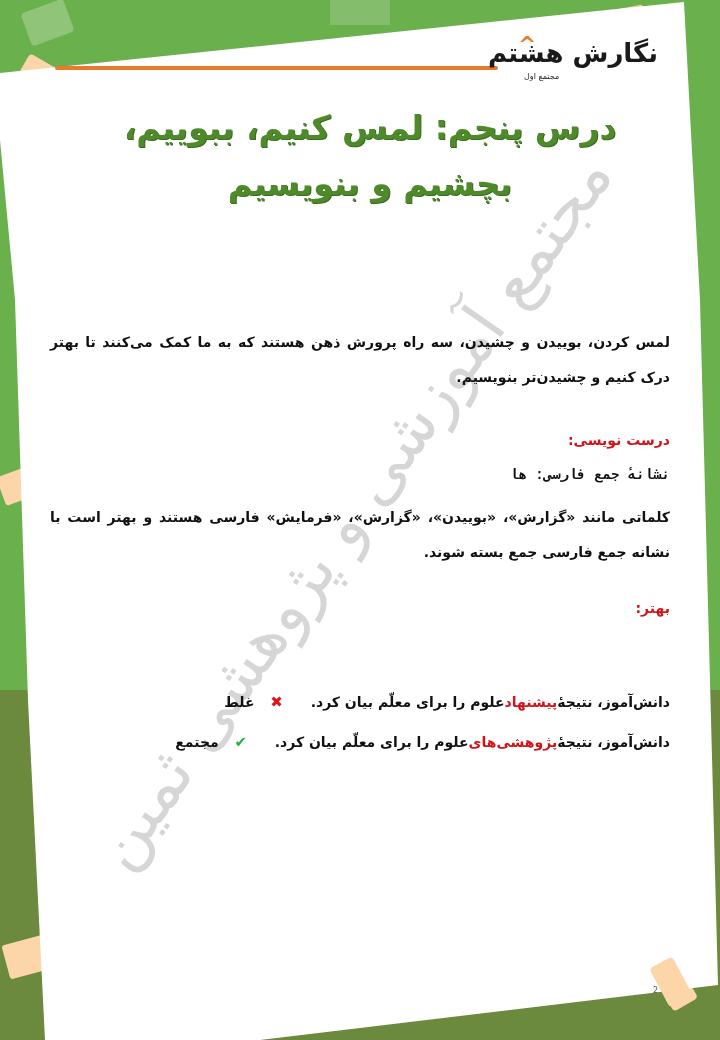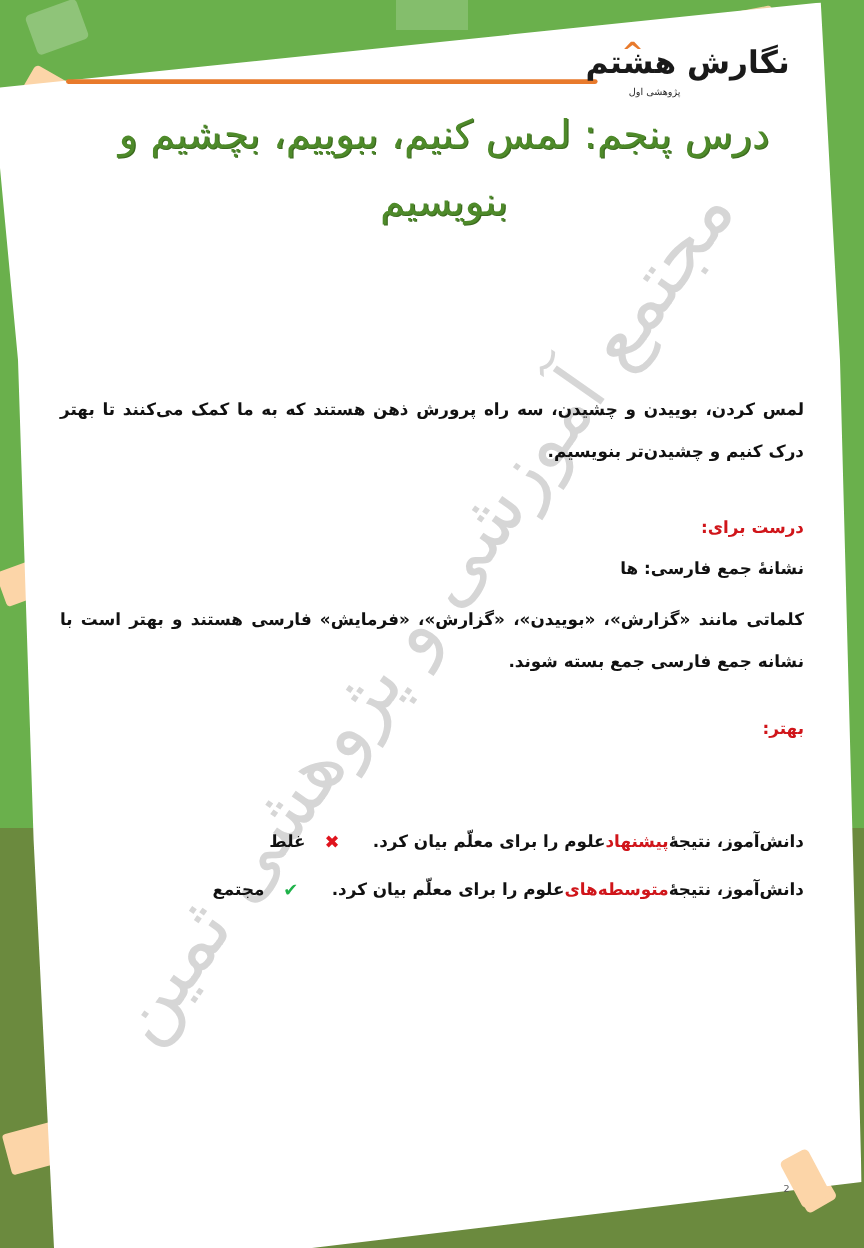--- a/index.html
+++ b/index.html
@@ -33,34 +33,34 @@
     position: absolute; left: 28px; top: 40px;
     font-size: 8px; color: #1a1a1a; direction: rtl;
   }
   .logo-caret {
     position: absolute; left: 22px; top: 0px; font-size: 22px; color: #e87a2c; font-weight: bold;
   }
   .header-line {
     position: absolute; left: 55px; top: 66px; width: 443px; height: 4px; background: #e87a2c; border-radius: 2px;
   }
   .title {
-    position: absolute; left: 70px; top: 84px; width: 600px;
+    position: absolute; left: 70px; top: 100px; width: 600px;
     text-align: center; direction: rtl;
-    font-family: "DejaVu Sans", sans-serif; font-weight: normal;
+    font-family: "DejaVu Sans", sans-serif; font-weight: bold;
     font-size: 33px; line-height: 56px; color: #4e8a2a;
     text-shadow: 1px 1px 0 #3c6b1f;
   }
   .content {
     position: absolute; left: 50px; width: 620px; direction: rtl; text-align: justify;
     font-size: 14px; color: #111; font-weight: bold;
   }
   .p1 { top: 325px; line-height: 35px; }
   .h-red { color: #d0151a; }
   .sec1 { top: 432px; }
-  .sec2 { top: 466px; }
+  .sec2 { top: 466px; font-family: Liberation Mono, monospace; }
   .p2 { top: 500px; line-height: 35px; text-align-last: right; }
   .sec3 { top: 600px; }
   .ex-row {
     position: absolute; right: 50px; direction: rtl; font-size: 14px; font-weight: bold; color: #111;
     display: flex; align-items: center; white-space: nowrap;
   }
   .ex-row .hl { color: #d0151a; }
   .ex1 { top: 693px; }
   .ex2 { top: 733px; }
   .mark { display: inline-block; width: 16px; text-align: center; margin: 0 26px 0 14px; font-size: 15px; }
@@ -93,41 +93,41 @@
 <div class="page-inner"></div>
 
 <div class="paper" style="left:658px; top:960px; width:26px; height:44px; transform:rotate(-28deg); border-radius:4px;"></div>
 
 <div class="watermark">مجتمع آموزشی و پژوهشی ثمین</div>
 
 <div class="header-line"></div>
 <div class="logo">
   <span class="logo-caret">^</span>
   <span class="logo-title">نگارش هشتم</span>
-  <span class="logo-sub">پژوهشی اول</span>
+  <span class="logo-sub">مجتمع اول</span>
 </div>
 
 <div class="title">درس پنجم: لمس کنیم، ببوییم، بچشیم و بنویسیم</div>
 
 <div class="content p1">لمس کردن، بوییدن و چشیدن، سه راه پرورش ذهن هستند که به ما کمک می‌کنند تا بهتر درک کنیم و چشیدن‌تر بنویسیم.</div>
 
-<div class="content sec1 h-red">درست برای:</div>
+<div class="content sec1 h-red">درست نویسی:</div>
 <div class="content sec2">نشانهٔ جمع فارسی: ها</div>
 <div class="content p2">کلماتی مانند «گزارش»، «بوییدن»، «گزارش»، «فرمایش» فارسی هستند و بهتر است با نشانه جمع فارسی جمع بسته شوند.</div>
 
 <div class="content sec3 h-red">بهتر:</div>
 
 <div class="ex-row ex1">
   <span>دانش‌آموز، نتیجهٔ </span>
   <span class="hl">پیشنهاد</span>
   <span> علوم را برای معلّم بیان کرد.</span>
   <span class="mark wrong">✖</span>
   <span>غلط</span>
 </div>
 <div class="ex-row ex2">
   <span>دانش‌آموز، نتیجهٔ </span>
-  <span class="hl">متوسطه‌های</span>
+  <span class="hl">پژوهشی‌های</span>
   <span> علوم را برای معلّم بیان کرد.</span>
   <span class="mark right">✔</span>
   <span>مجتمع</span>
 </div>
 
 <div class="page-num">2</div>
 
 </body></html>

